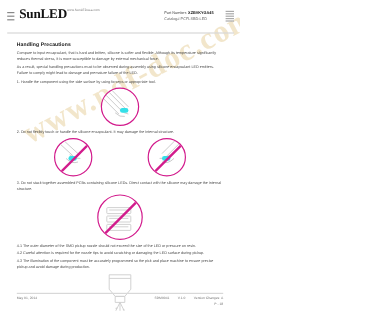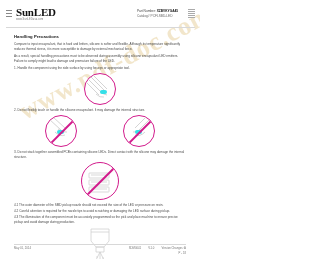--- a/index.html
+++ b/index.html
@@ -54,21 +54,21 @@
     margin-top:3px;
     position:relative;
   }
   .menu-icon i{
     display:block;position:absolute;left:0;width:6px;height:1px;background:#888;
   }
   .menu-icon i:nth-child(1){top:0;}
   .menu-icon i:nth-child(2){top:3px;}
   .menu-icon i:nth-child(3){top:6px;}
 
-  .logo-block{display:flex;flex-direction:column;line-height:1;}
+  .logo-block{display:flex;flex-direction:row;line-height:1;}
   .logo-text{
     font-family:"Liberation Serif",serif;
     font-size:11px;
     font-weight:bold;
     color:#111;
     letter-spacing:-0.2px;
     position:relative;
   }
   .logo-url{
     font-size:2.6px;

